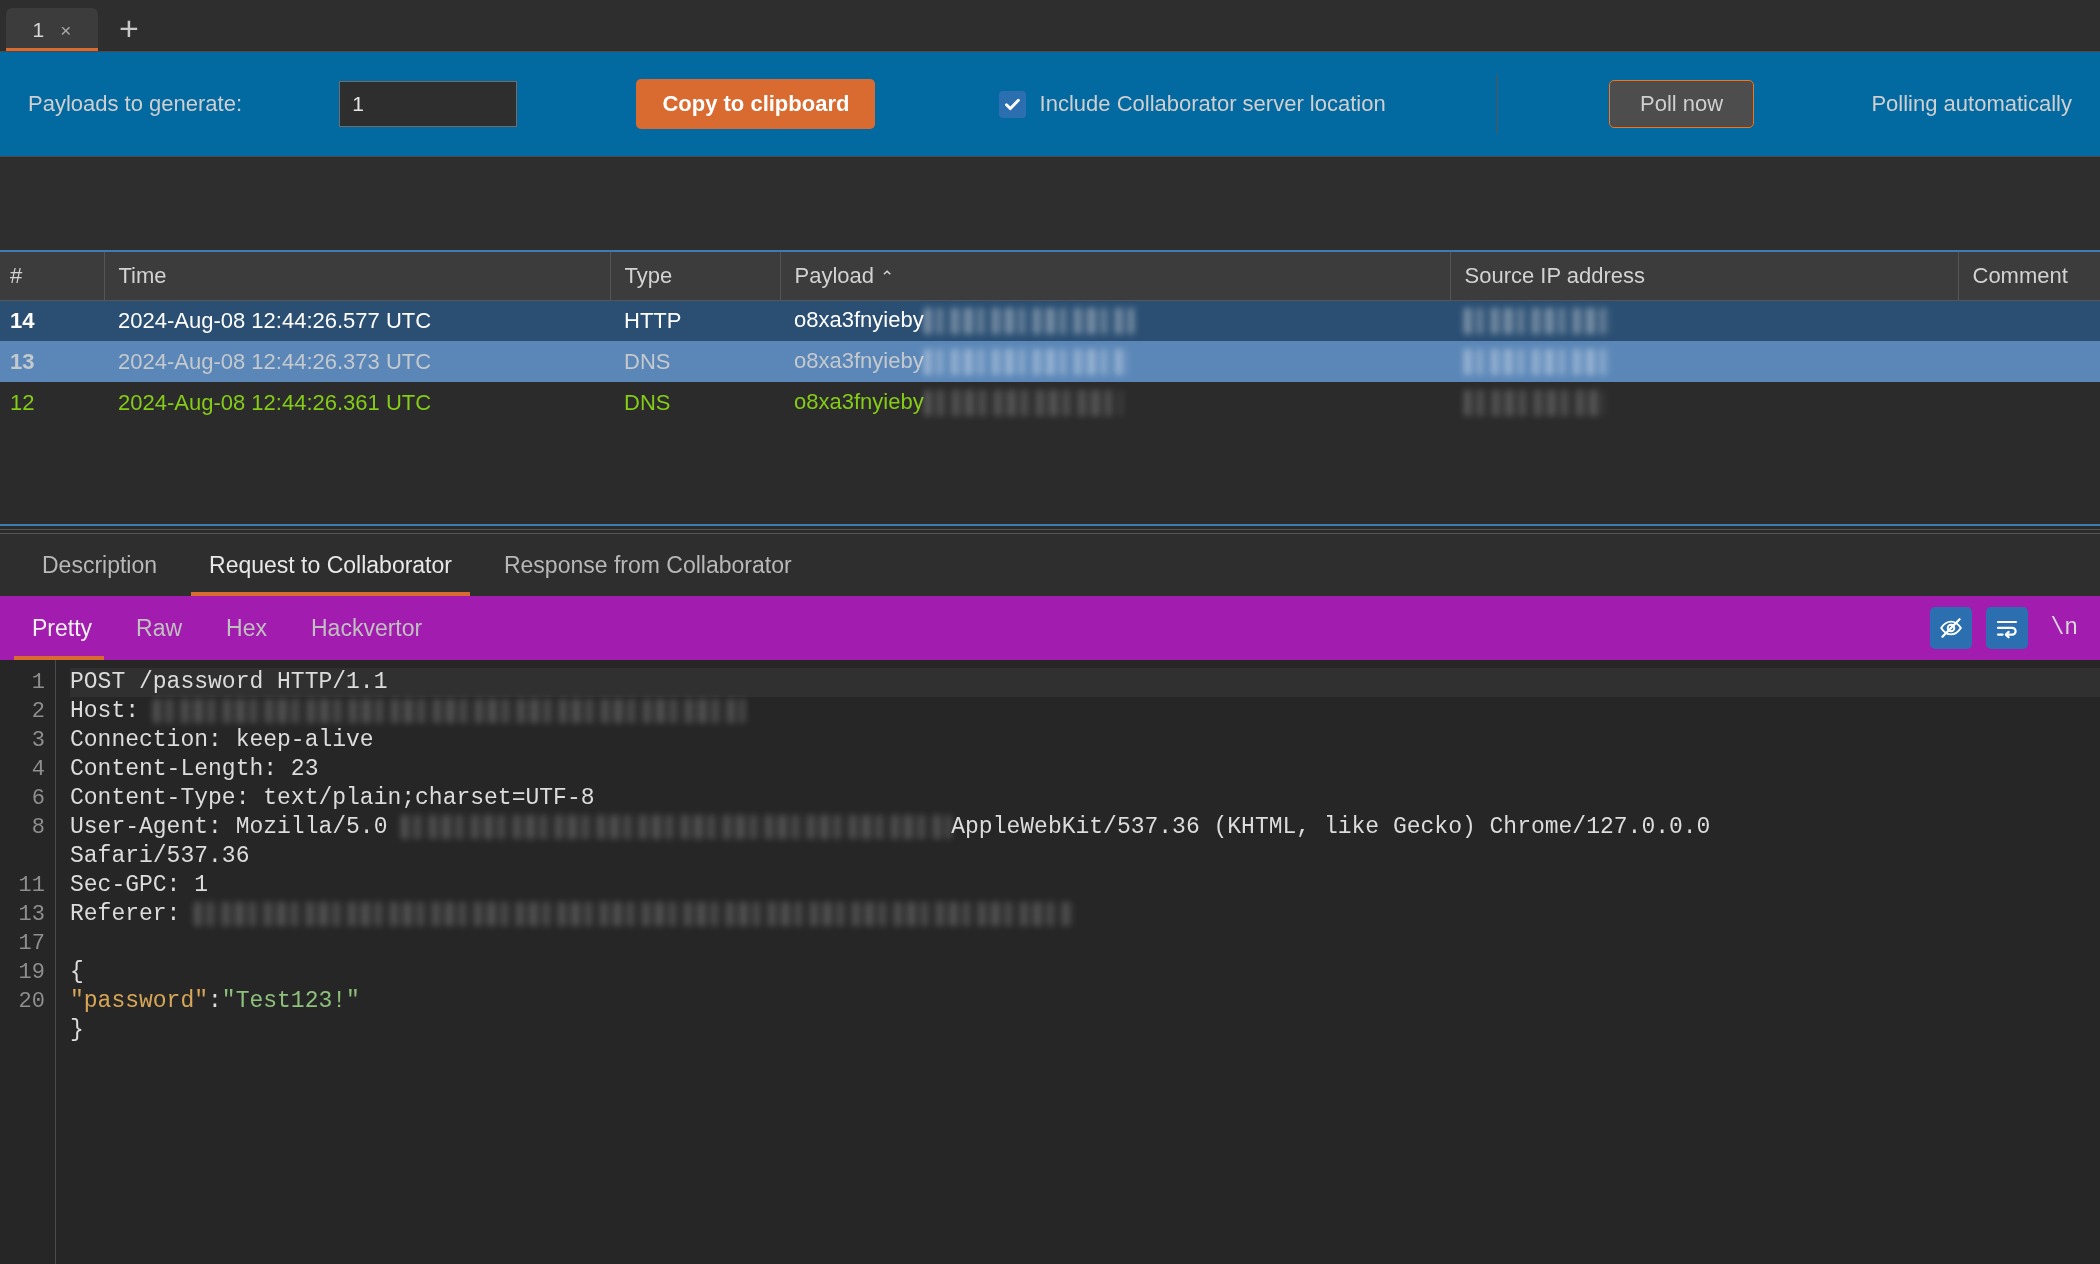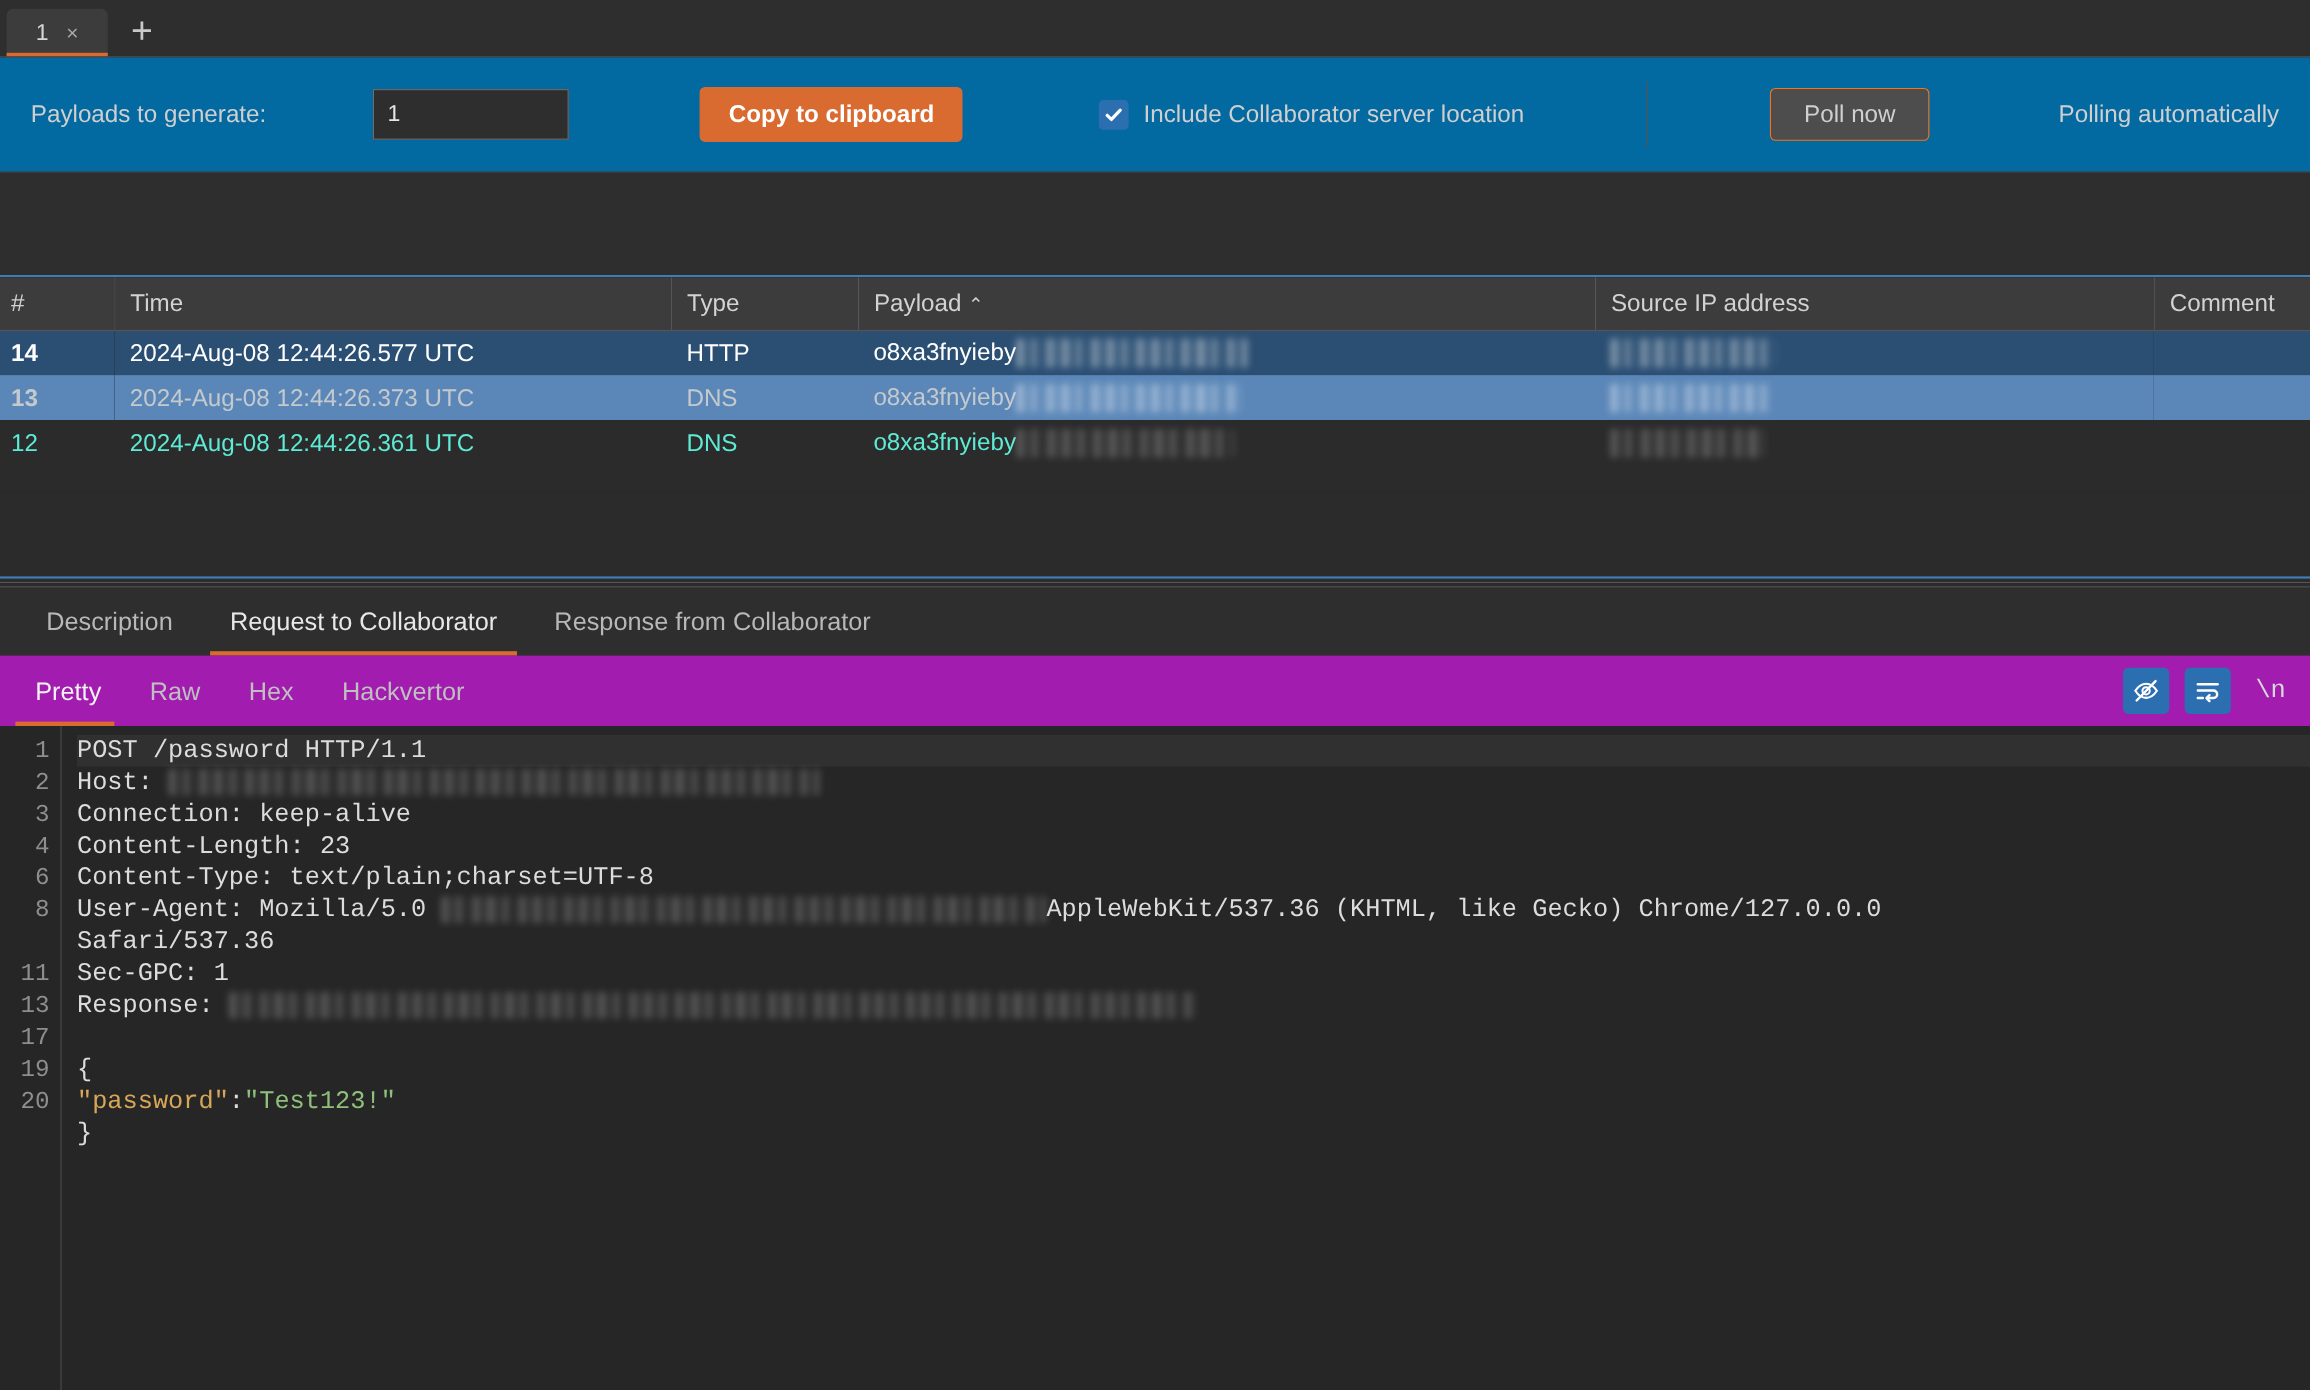--- a/index.html
+++ b/index.html
@@ -168,21 +168,21 @@
   table.evt th.c-time { width: 506px; }
   table.evt th.c-type { width: 170px; }
   table.evt th.c-payload { width: 670px; }
   table.evt th.c-ip { width: 508px; }
   table.evt th.c-comment { border-right: none; }
   .sort-caret { font-size: 17px; color: #d2d2d2; margin-left: 6px; }
 
   table.evt td {
     height: 41px;
     font-size: 22px;
-    color: #5eead4;
+    color: #84cc16;
     padding: 0 0 0 14px;
     white-space: nowrap;
     overflow: hidden;
     vertical-align: middle;
   }
   table.evt td.c-num { padding-left: 10px; font-weight: bold; }
   tr.row-normal { background: #2b2b2b; }
   tr.row-sel-focus { background: #2b4f73; }
   tr.row-sel-focus td { color: #ffffff; }
   tr.row-sel-focus td.c-num { font-weight: bold; }
@@ -495,21 +495,21 @@
     <div class="cl">Connection: keep-alive</div>
     <div class="cl">Content-Length: 23</div>
     <div class="cl">Content-Type: text/plain;charset=UTF-8</div>
 
     <div class="cl"><span>User-Agent: Mozilla/5.0 </span><span class="redact dark" style="width:550px;height:24px;"></span><span>AppleWebKit/537.36 (KHTML, like Gecko) Chrome/127.0.0.0</span></div>
 
     <div class="cl">Safari/537.36</div>
     <div class="cl">Sec-GPC: 1</div>
 
 
-    <div class="cl"><span>Response: </span><span class="redact dark" style="width:880px;height:24px;"></span></div>
+    <div class="cl"><span>Referer: </span><span class="redact dark" style="width:880px;height:24px;"></span></div>
 
     <div class="cl">&nbsp;</div>
     <div class="cl">{</div>
 
     <div class="cl"><span>  </span><span class="k-orange">"password"</span><span class="k-punct">:</span><span class="k-green">"Test123!"</span></div>
 
     <div class="cl">}</div>
   </div>
 </div>
 

